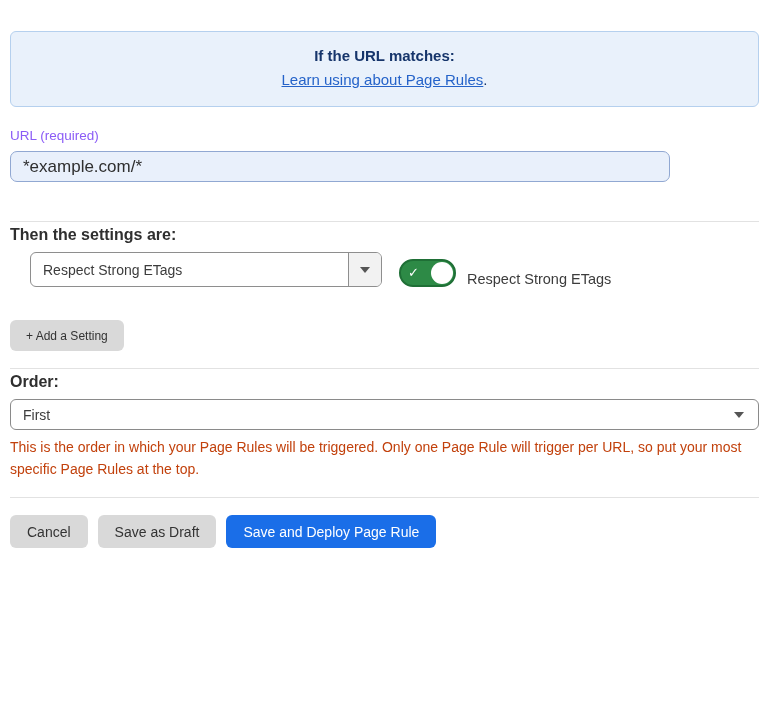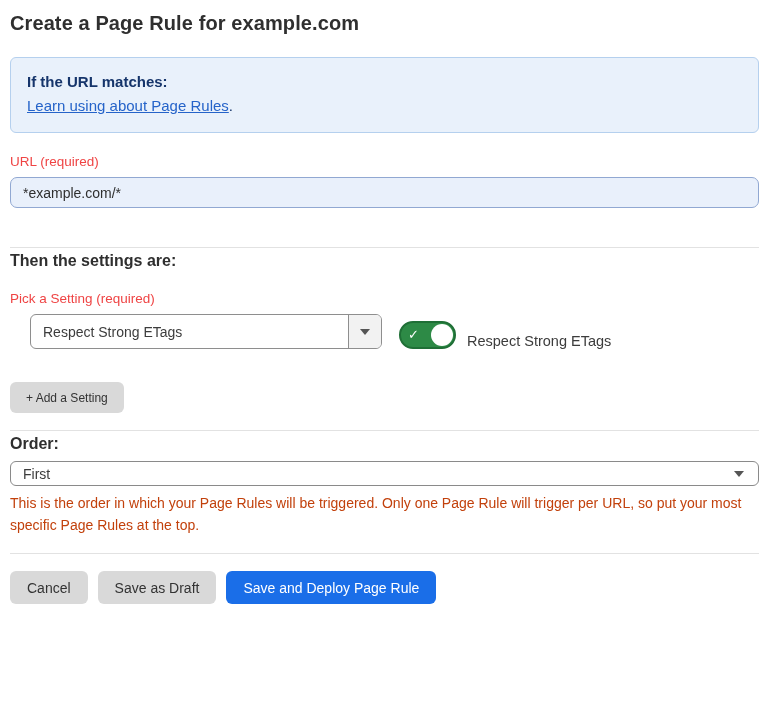--- a/index.html
+++ b/index.html
@@ -24,46 +24,47 @@
   
   .info-box {
     margin-top: 21px;
     background: #e9f1fb;
     border: 1px solid #b5d0ee;
     border-radius: 6px;
     padding: 12px 16px 14px 16px;
     color: #16356b;
     font-size: 15px;
     line-height: 24px;
+    text-align: center;
   }
   .info-box .info-heading { font-weight: bold; font-size: 15px; }
   .info-box .info-body { max-width: 720px; }
   .info-box a.info-link {
     color: #2563c9;
     text-decoration: underline;
     cursor: pointer;
   }
 
   .field-label {
     margin-top: 21px;
     font-size: 13.5px;
-    color: #ef4444;
+    color: #8b5cf6;
   }
 
   .url-input {
     display: block;
     margin-top: 8px;
-    width: 749px;
+    width: 660px;
     height: 31px;
     background: #e9f0fb;
     border: 1px solid #91a8d2;
     border-radius: 7px;
     padding: 0 12px;
     font-family: "Liberation Sans", "DejaVu Sans", sans-serif;
-    font-size: 14px;
+    font-size: 17px;
     color: #2f2f2f;
     outline: none;
   }
 
   hr.divider {
     border: none;
     border-top: 1px solid #e2e2e2;
     height: 0;
   }
   .divider-1 { margin-top: 39px; }
@@ -163,21 +164,21 @@
     padding: 0 16px;
     font-family: "Liberation Sans", "DejaVu Sans", sans-serif;
     font-size: 12px;
     cursor: pointer;
   }
 
   
   .order-select {
     margin-top: 8px;
     width: 749px;
-    height: 25px;
+    height: 31px;
     border: 1px solid #8a8a8a;
     border-radius: 6px;
     background: #ffffff;
     display: flex;
     align-items: center;
     justify-content: space-between;
     padding: 0 14px 0 12px;
     font-size: 14px;
     color: #3c3c3c;
     cursor: pointer;
@@ -207,35 +208,33 @@
     cursor: pointer;
   }
   .btn-gray { background: #d9d9d9; color: #333333; }
   .btn-primary { background: #1a6ee8; color: #ffffff; }
 </style>
 </head>
 <body>
 
 <div class="page">
 
-  <h1 class="page-title">Create a Page Rule for example.com</h1>
 
   <div class="info-box">
     <div class="info-heading">If the URL matches:</div>
     <div><a class="info-link">Learn using about Page Rules</a><span>.</span></div>
   </div>
 
   <div class="field-label">URL (required)</div>
   <input class="url-input" type="text" value="*example.com/*" style="">
 
   <hr class="divider divider-1">
 
   <div class="section-heading">Then the settings are:</div>
 
-  <div class="field-label">Pick a Setting (required)</div>
 
   <div class="setting-row">
     <div class="setting-dropdown">
       <div class="dd-value">Respect Strong ETags</div>
       <div class="dd-arrow-seg">
         <span class="tri-down"></span>
       </div>
     </div>
     <div class="toggle">
       <span class="check">✓</span>

